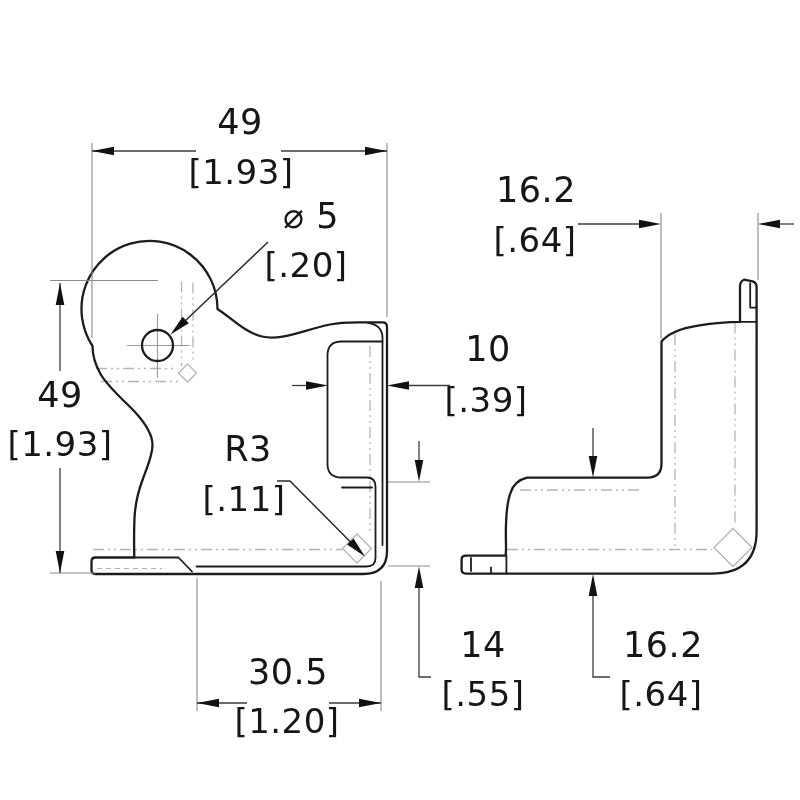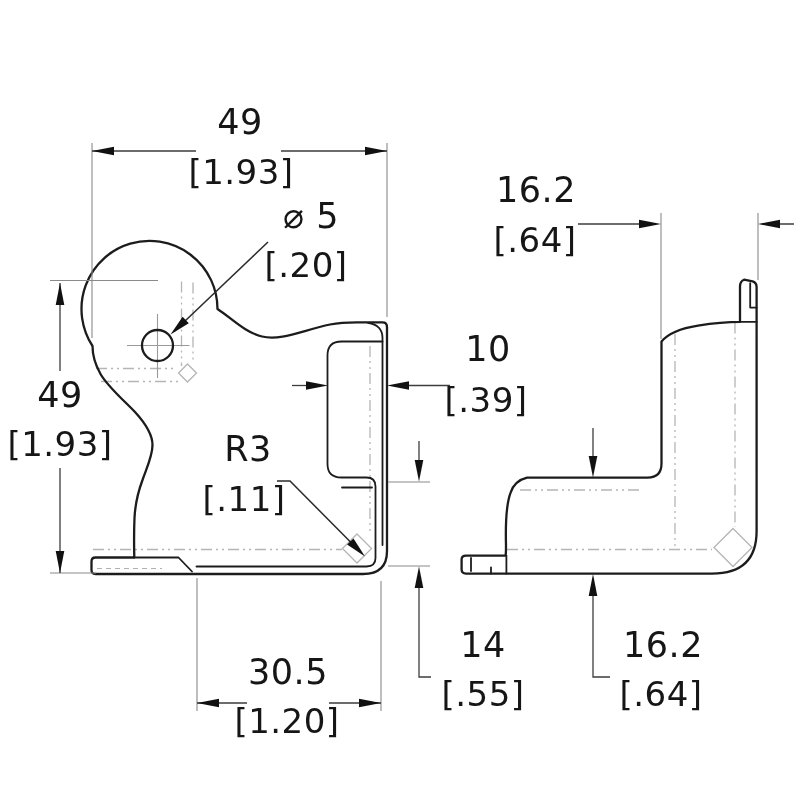--- a/index.html
+++ b/index.html
@@ -1,17 +1,17 @@
 <!DOCTYPE html>
 <html><head>
 <meta charset="utf-8">
 <style>
   html,body{margin:0;padding:0;background:#ffffff;}
   .stage{width:800px;height:800px;background:#ffffff;position:relative;overflow:hidden;
-         font-family:"DejaVu Sans", sans-serif;border-radius:18px;}
+         font-family:"DejaVu Sans", sans-serif;}
   svg{display:block;}
   .outline{fill:none;stroke:#1c1c1c;stroke-width:2.3;stroke-linejoin:round;stroke-linecap:round;}
   .thin{fill:none;stroke:#1c1c1c;stroke-width:1.8;stroke-linejoin:round;stroke-linecap:round;}
   .bend{fill:none;stroke:#b5b5b5;stroke-width:1.3;stroke-dasharray:11 4 2 4 2 4;}
   .bendsolid{fill:none;stroke:#b5b5b5;stroke-width:1.3;}
   .hiddenln{fill:none;stroke:#b0b0b0;stroke-width:1.2;stroke-dasharray:5 4;}
   .center{fill:none;stroke:#9a9a9a;stroke-width:1.1;}
   .ext{fill:none;stroke:#8a8a8a;stroke-width:1.1;}
   .dimln{fill:none;stroke:#3d3d3d;stroke-width:1.3;}
   .leader{fill:none;stroke:#2b2b2b;stroke-width:1.5;}

